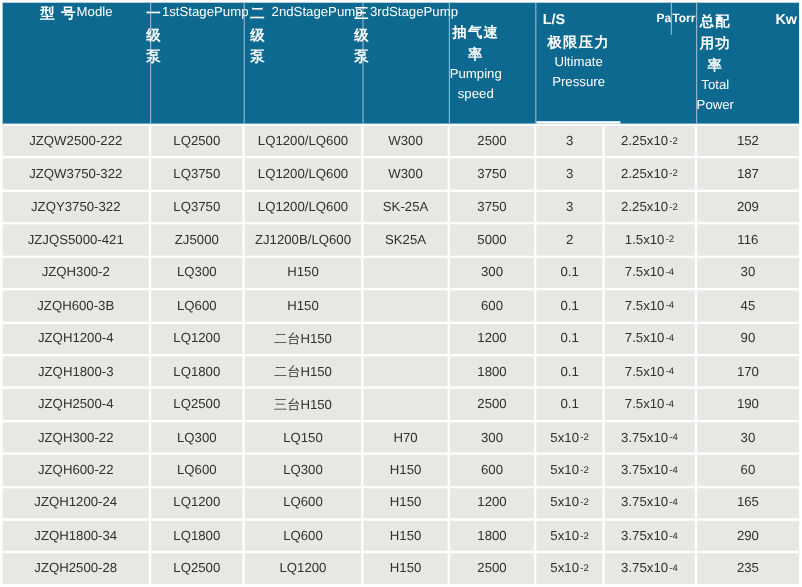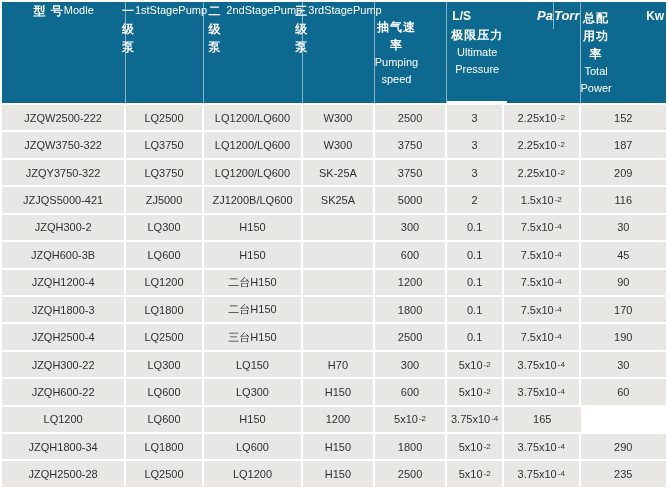--- a/index.html
+++ b/index.html
@@ -30,21 +30,21 @@
   .th{display:flex;flex-direction:row;justify-content:center;border-right:1px solid var(--header-divider);min-width:0;}
   .th:last-child{border-right:none;}
   .zh{font-size:12px;font-weight:bold;line-height:18px;letter-spacing:1px;}
   .en{font-size:11px;line-height:17px;}
   .th-split{justify-content:stretch;gap:30px;}
   .th-split .top{flex:1;display:flex;flex-direction:column;justify-content:center;}
   .unit-row{height:27px;flex:0 0 27px;display:flex;align-items:center;justify-content:center;font-size:12px;font-weight:bold;text-align:right;}
   .th-pressure{grid-column:span 2;}
   .th-pressure .top{border-bottom:2px solid var(--grid-white);text-align:center;}
   .sub-units{height:27px;flex:0 0 27px;display:grid;grid-template-columns:57fr 77fr;}
-  .sub-units .sub{display:flex;align-items:center;justify-content:center;font-size:13px;font-weight:bold;font-style:italic;}
+  .sub-units .sub{display:flex;align-items:center;justify-content:center;font-size:10px;font-weight:bold;}
   .sub-units .sub:first-child{border-right:1px solid var(--header-divider);}
   
   .tbody{flex:1;display:flex;flex-direction:column;border-radius:32px;}
   .tr{flex:1;display:grid;grid-template-columns:125fr 78fr 100fr 72fr 73fr 57fr 77fr 86fr;border-bottom:2px solid var(--grid-white);min-height:0;}
   .tr:last-child{border-bottom:none;}
   .td{
     background:var(--row-bg);
     display:flex;align-items:center;justify-content:center;
     font-size:11px;color:var(--cell-text);
     border-right:2px solid var(--grid-white);
@@ -223,20 +223,21 @@
         <div class="td">JZQH600-22</div>
         <div class="td">LQ600</div>
         <div class="td">LQ300</div>
         <div class="td">H150</div>
         <div class="td">600</div>
         <div class="td">5x10<sup>-2</sup></div>
         <div class="td">3.75x10<sup>-4</sup></div>
         <div class="td">60</div>
       </div>
       <div class="tr">
+        <div class="td">JZQH1200-24</div>
         <div class="td">LQ1200</div>
         <div class="td">LQ600</div>
         <div class="td">H150</div>
         <div class="td">1200</div>
         <div class="td">5x10<sup>-2</sup></div>
         <div class="td">3.75x10<sup>-4</sup></div>
         <div class="td">165</div>
       </div>
       <div class="tr">
         <div class="td">JZQH1800-34</div>

